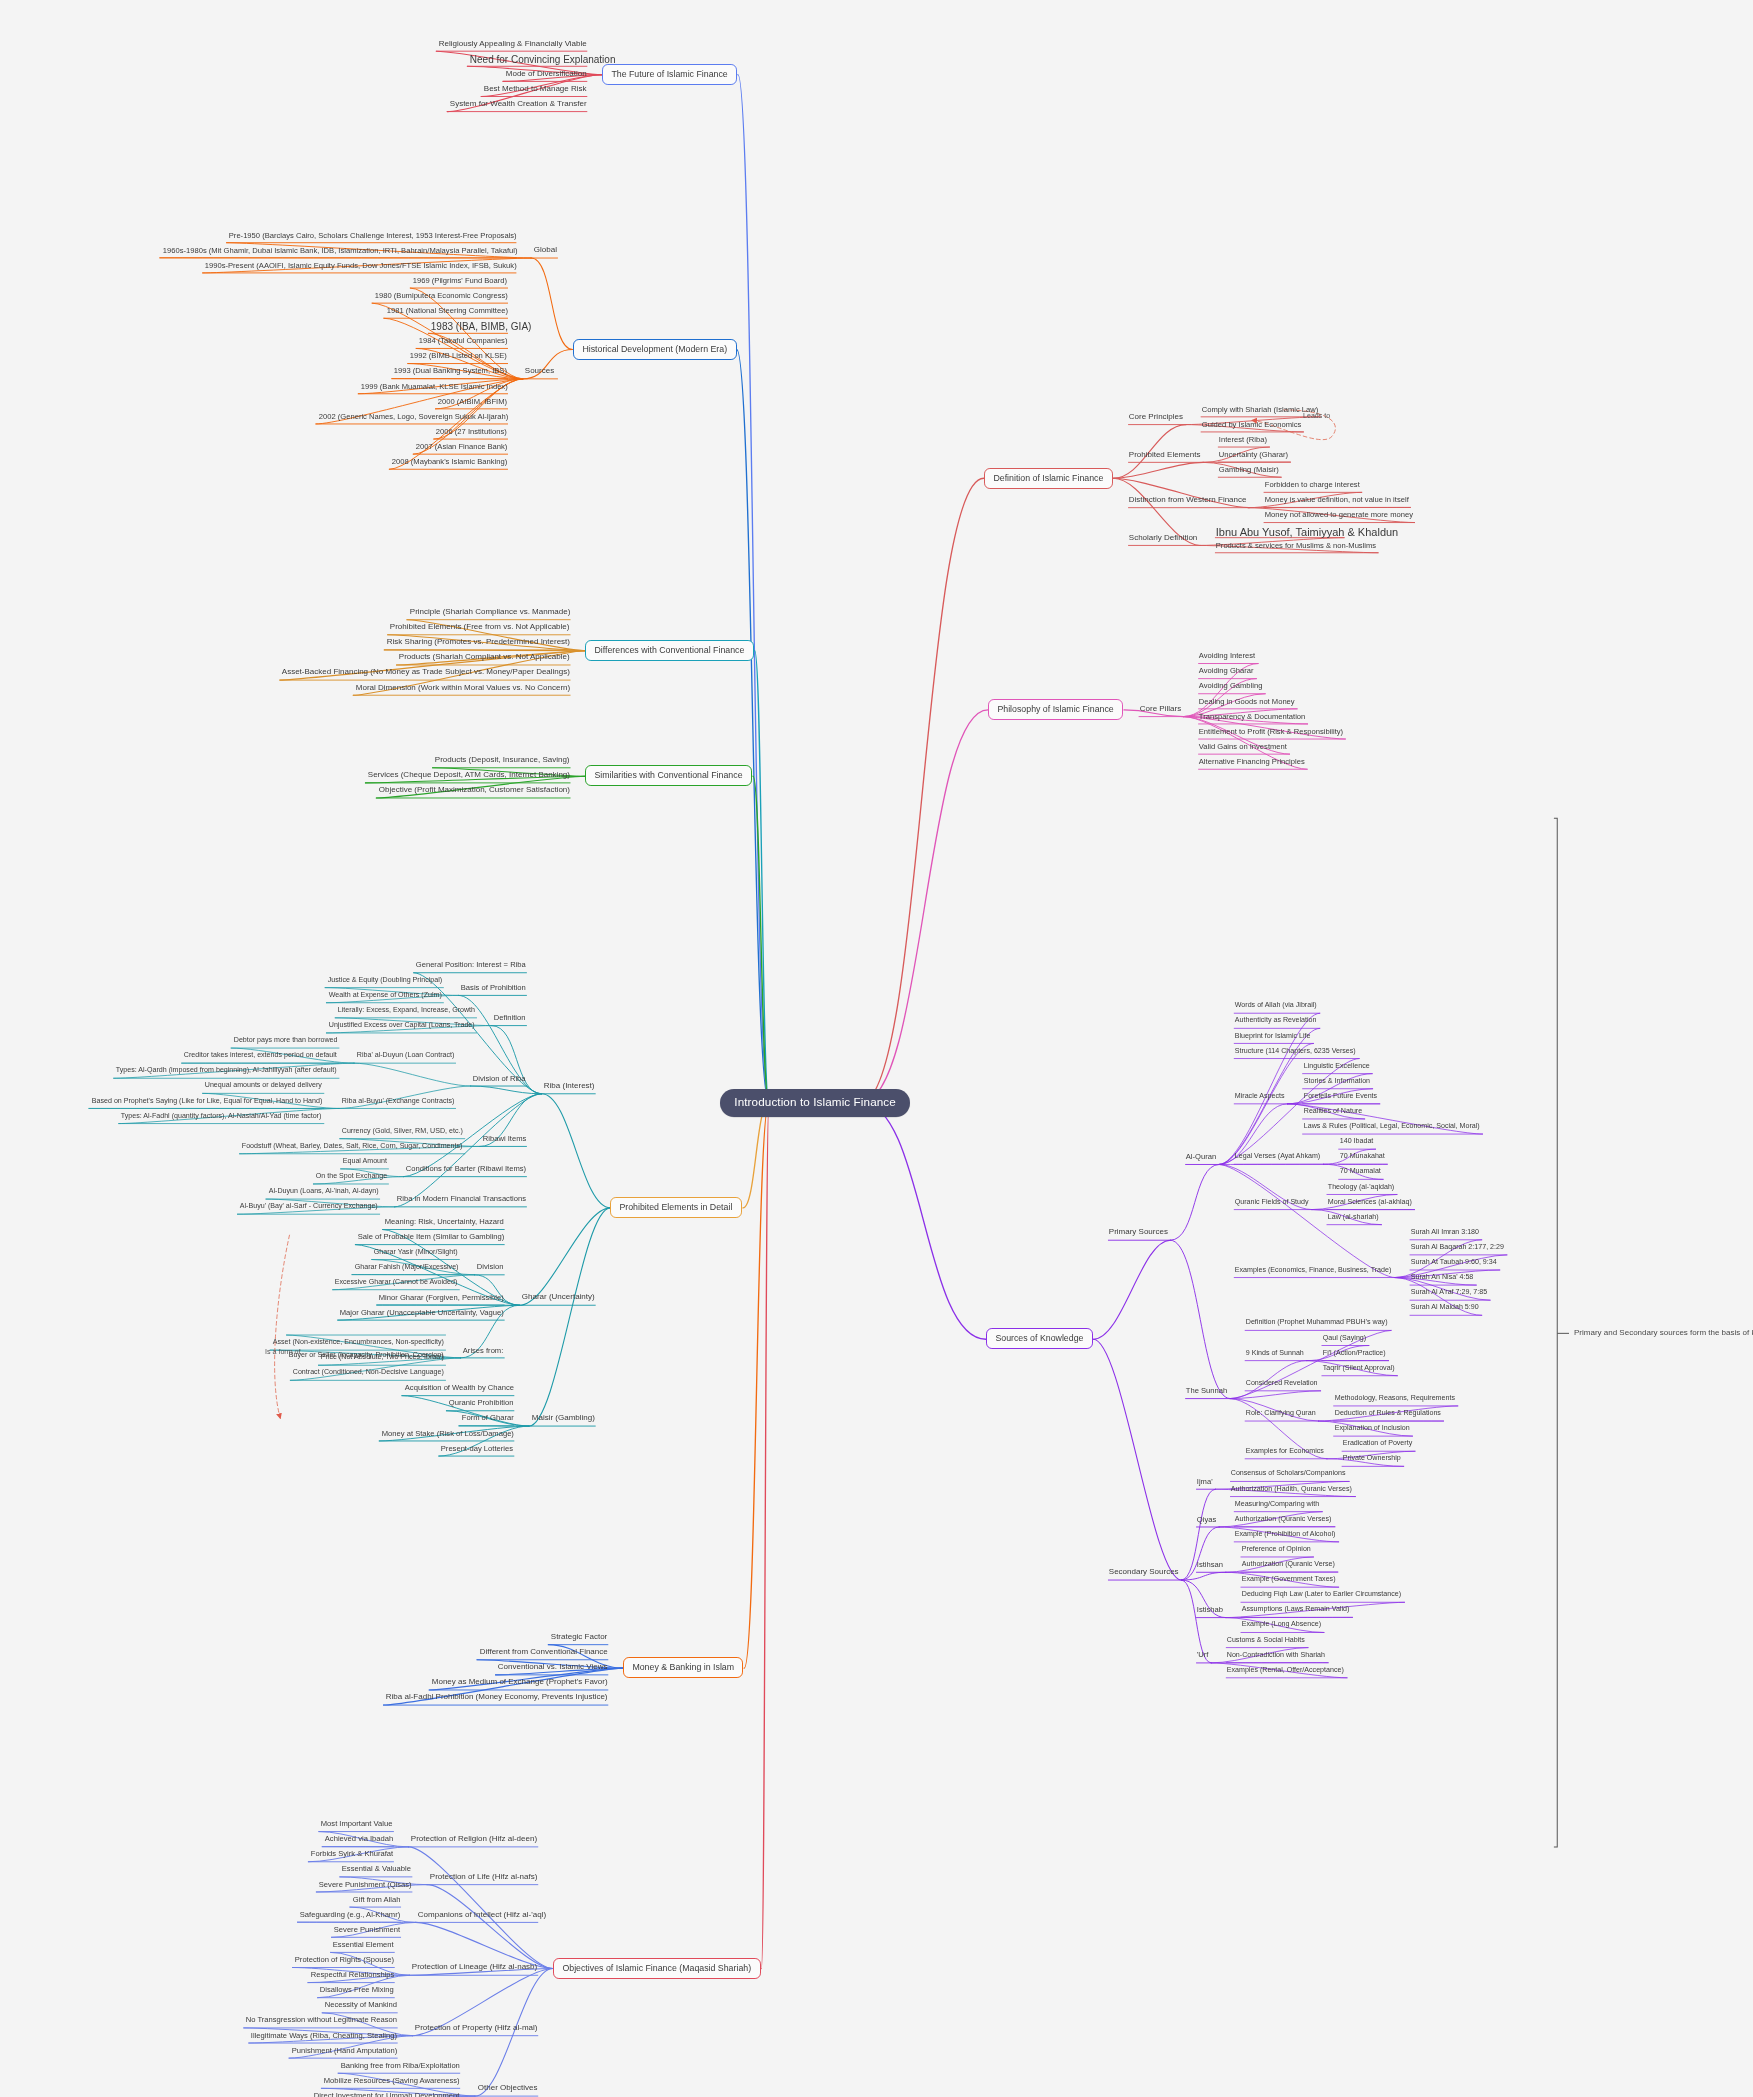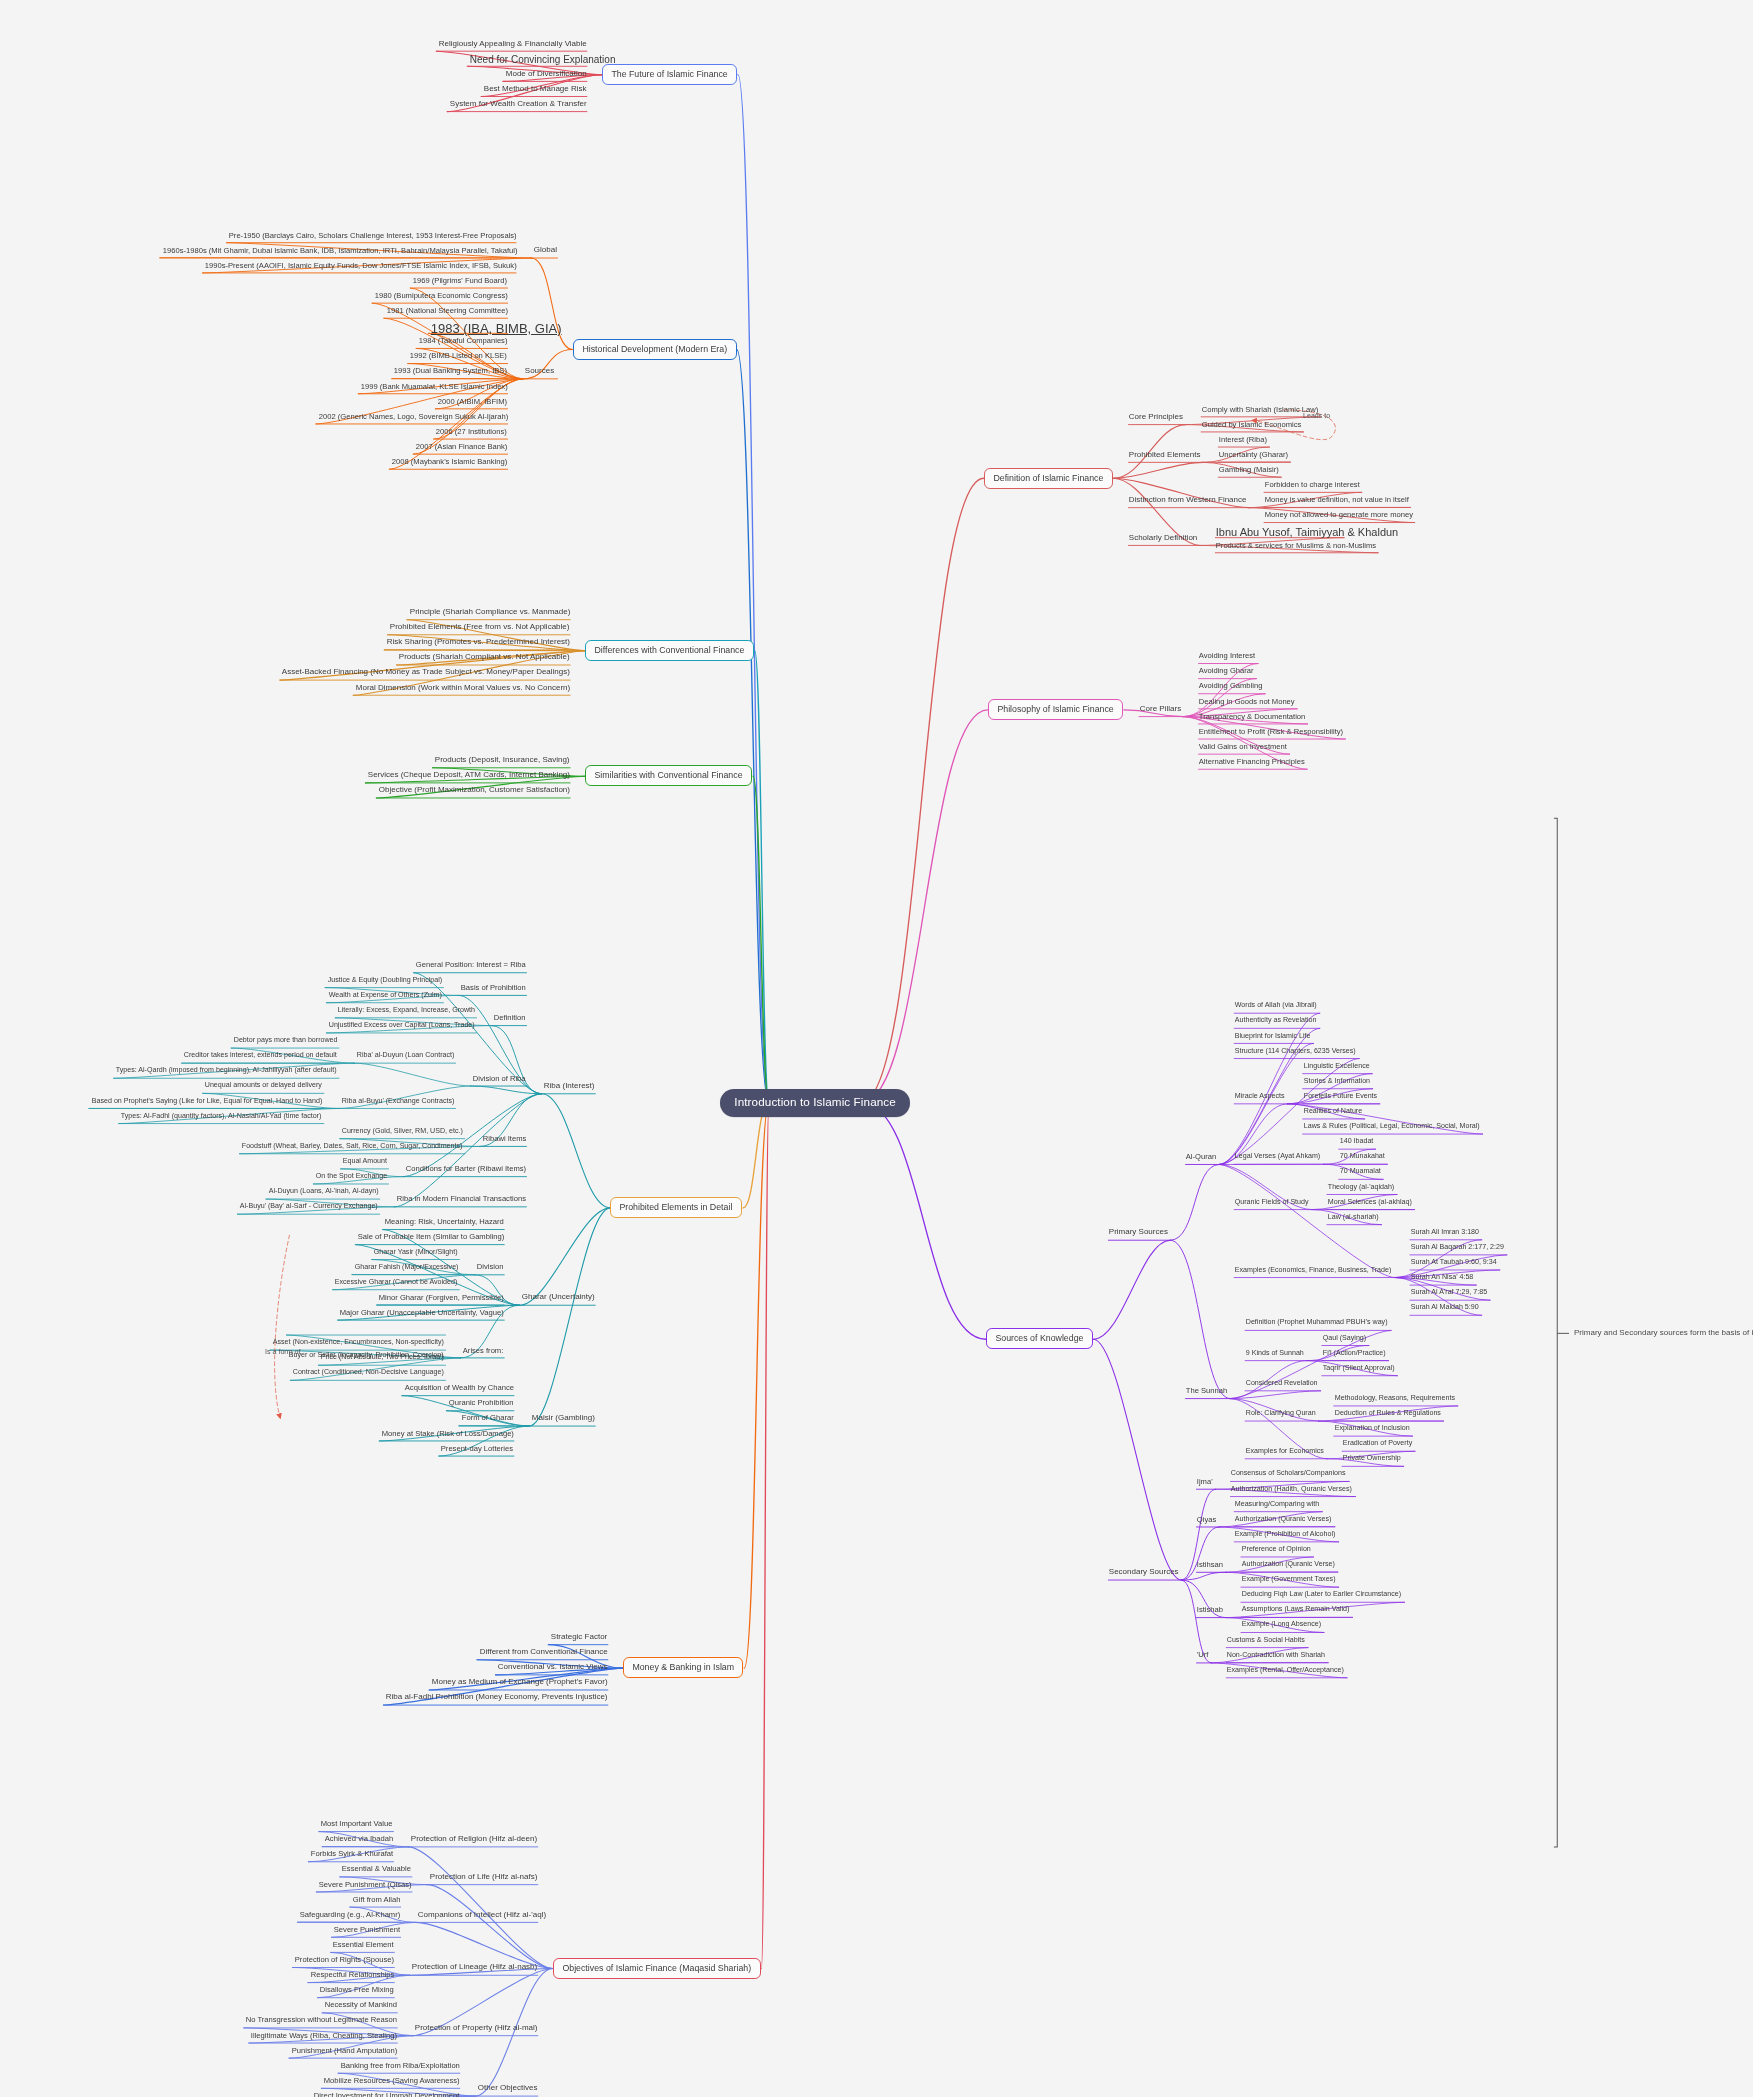--- a/index.html
+++ b/index.html
@@ -457,21 +457,21 @@
       <div class="node leaf" style="font-size: 8px; left: 483px; top: 84px;">Best Method to Manage Risk</div>
       <div class="node leaf" style="font-size: 8px; left: 449px; top: 99px;">System for Wealth Creation &amp; Transfer</div>
       <div class="node mid" style="font-size: 8px; left: 533px; top: 245px;">Global</div>
       <div class="node leaf" style="font-size: 7.6px; left: 228px; top: 231px;">Pre-1950 (Barclays Cairo, Scholars Challenge Interest, 1953 Interest-Free Proposals)</div>
       <div class="node leaf" style="font-size: 7.6px; left: 162px; top: 246px;">1960s-1980s (Mit Ghamir, Dubai Islamic Bank, IDB, Islamization, IRTI, Bahrain/Malaysia Parallel, Takaful)</div>
       <div class="node leaf" style="font-size: 7.6px; left: 204px; top: 261px;">1990s-Present (AAOIFI, Islamic Equity Funds, Dow Jones/FTSE Islamic Index, IFSB, Sukuk)</div>
       <div class="node mid" style="font-size: 8px; left: 524px; top: 366px;">Sources</div>
       <div class="node leaf" style="font-size: 7.6px; left: 412px; top: 276px;">1969 (Pilgrims' Fund Board)</div>
       <div class="node leaf" style="font-size: 7.6px; left: 374px; top: 291px;">1980 (Bumiputera Economic Congress)</div>
       <div class="node leaf" style="font-size: 7.6px; left: 386px; top: 306px;">1981 (National Steering Committee)</div>
-      <div class="node leaf" style="font-size: 13px; left: 430px; top: 321px; text-decoration: underline;">1983 (IBA, BIMB, GIA)</div>
+      <div class="node leaf" style="font-size: 10px; left: 430px; top: 321px;">1983 (IBA, BIMB, GIA)</div>
       <div class="node leaf" style="font-size: 7.6px; left: 418px; top: 336px;">1984 (Takaful Companies)</div>
       <div class="node leaf" style="font-size: 7.6px; left: 409px; top: 351px;">1992 (BIMB Listed on KLSE)</div>
       <div class="node leaf" style="font-size: 7.6px; left: 393px; top: 366px;">1993 (Dual Banking System, IBS)</div>
       <div class="node leaf" style="font-size: 7.6px; left: 360px; top: 382px;">1999 (Bank Muamalat, KLSE Islamic Index)</div>
       <div class="node leaf" style="font-size: 7.6px; left: 437px; top: 397px;">2000 (AIBIM, IBFIM)</div>
       <div class="node leaf" style="font-size: 7.6px; left: 318px; top: 412px;">2002 (Generic Names, Logo, Sovereign Sukuk Al-Ijarah)</div>
       <div class="node leaf" style="font-size: 7.6px; left: 435px; top: 427px;">2006 (27 Institutions)</div>
       <div class="node leaf" style="font-size: 7.6px; left: 415px; top: 442px;">2007 (Asian Finance Bank)</div>
       <div class="node leaf" style="font-size: 7.6px; left: 391px; top: 457px;">2008 (Maybank's Islamic Banking)</div>
       <div class="node leaf" style="font-size: 8px; left: 409px; top: 607px;">Principle (Shariah Compliance vs. Manmade)</div>

